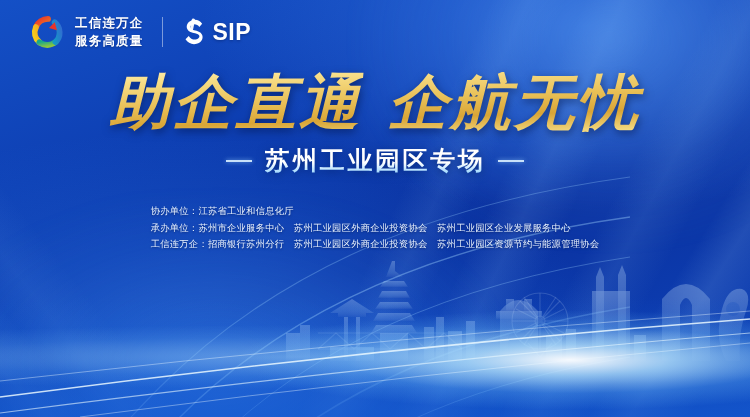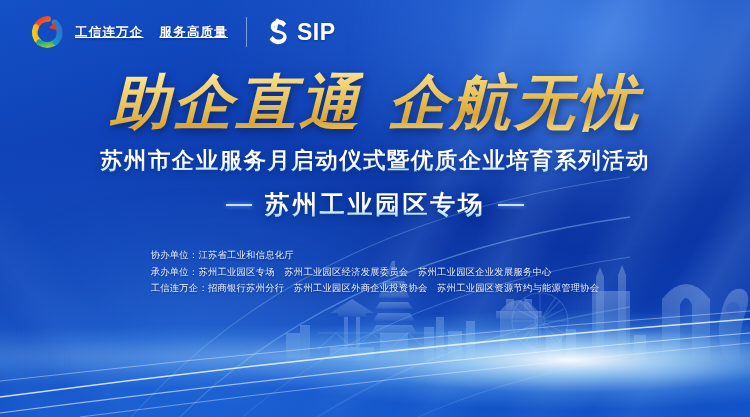--- a/index.html
+++ b/index.html
@@ -69,25 +69,24 @@
   .skyline svg{width:100%;height:100%;display:block;}
 
   
   .header{
     position:absolute;left:30px;top:14px;
     display:flex;align-items:center;gap:14px;
     z-index:6;
   }
   .mark-swirl{width:36px;height:36px;flex:0 0 36px;}
   .mark-text{
-    display:flex;flex-direction:row;justify-content:center;
-    gap:16px;color:#ffffff;
+    display:flex;flex-direction:column;justify-content:center;
+    gap:4px;color:#ffffff;
     font-size:12.5px;font-weight:bold;letter-spacing:1.2px;line-height:1.12;
     text-shadow:0 1px 2px rgba(0,20,70,.45);
-    text-decoration:underline;
   }
   .divider{
     width:1px;height:30px;background:rgba(255,255,255,.45);
     margin:0 4px;
   }
   .sip{display:flex;align-items:center;gap:5px;}
   .sip-glyph{width:27px;height:30px;}
   .sip-label{
     color:#fff;font-size:23px;font-weight:bold;letter-spacing:.5px;
     font-family:"Liberation Sans","DejaVu Sans",sans-serif;
@@ -314,34 +313,33 @@
       <span class="sip-label">SIP</span>
     </div>
   </div>
 
   <div class="content">
 
     <div class="headline">
       <span>助企直通</span><span class="gap"></span><span>企航无忧</span>
     </div>
 
-    <div class="subtitle">苏州市企业服务月启动仪式暨优质企业培育系列活动</div>
 
     <div class="venue-row">
       <span class="venue-dash"></span>
       <span class="venue">苏州工业园区专场</span>
       <span class="venue-dash"></span>
     </div>
 
     <div class="orgs">
       <div class="row">
         <span class="lbl">协办单位：</span><span>江苏省工业和信息化厅</span>
       </div>
       <div class="row">
-        <span class="lbl">承办单位：</span><span>苏州工业园区专场　苏州工业园区经济发展委员会　苏州工业园区企业发展服务中心</span>
+        <span class="lbl">承办单位：</span><span>苏州市企业服务中心　苏州工业园区外商企业投资协会　苏州工业园区企业发展服务中心</span>
       </div>
       <div class="row">
         <span class="lbl">工信连万企：</span><span>招商银行苏州分行　苏州工业园区外商企业投资协会　苏州工业园区资源节约与能源管理协会</span>
       </div>
     </div>
 
   </div>
 </div>
 
 </body></html>

